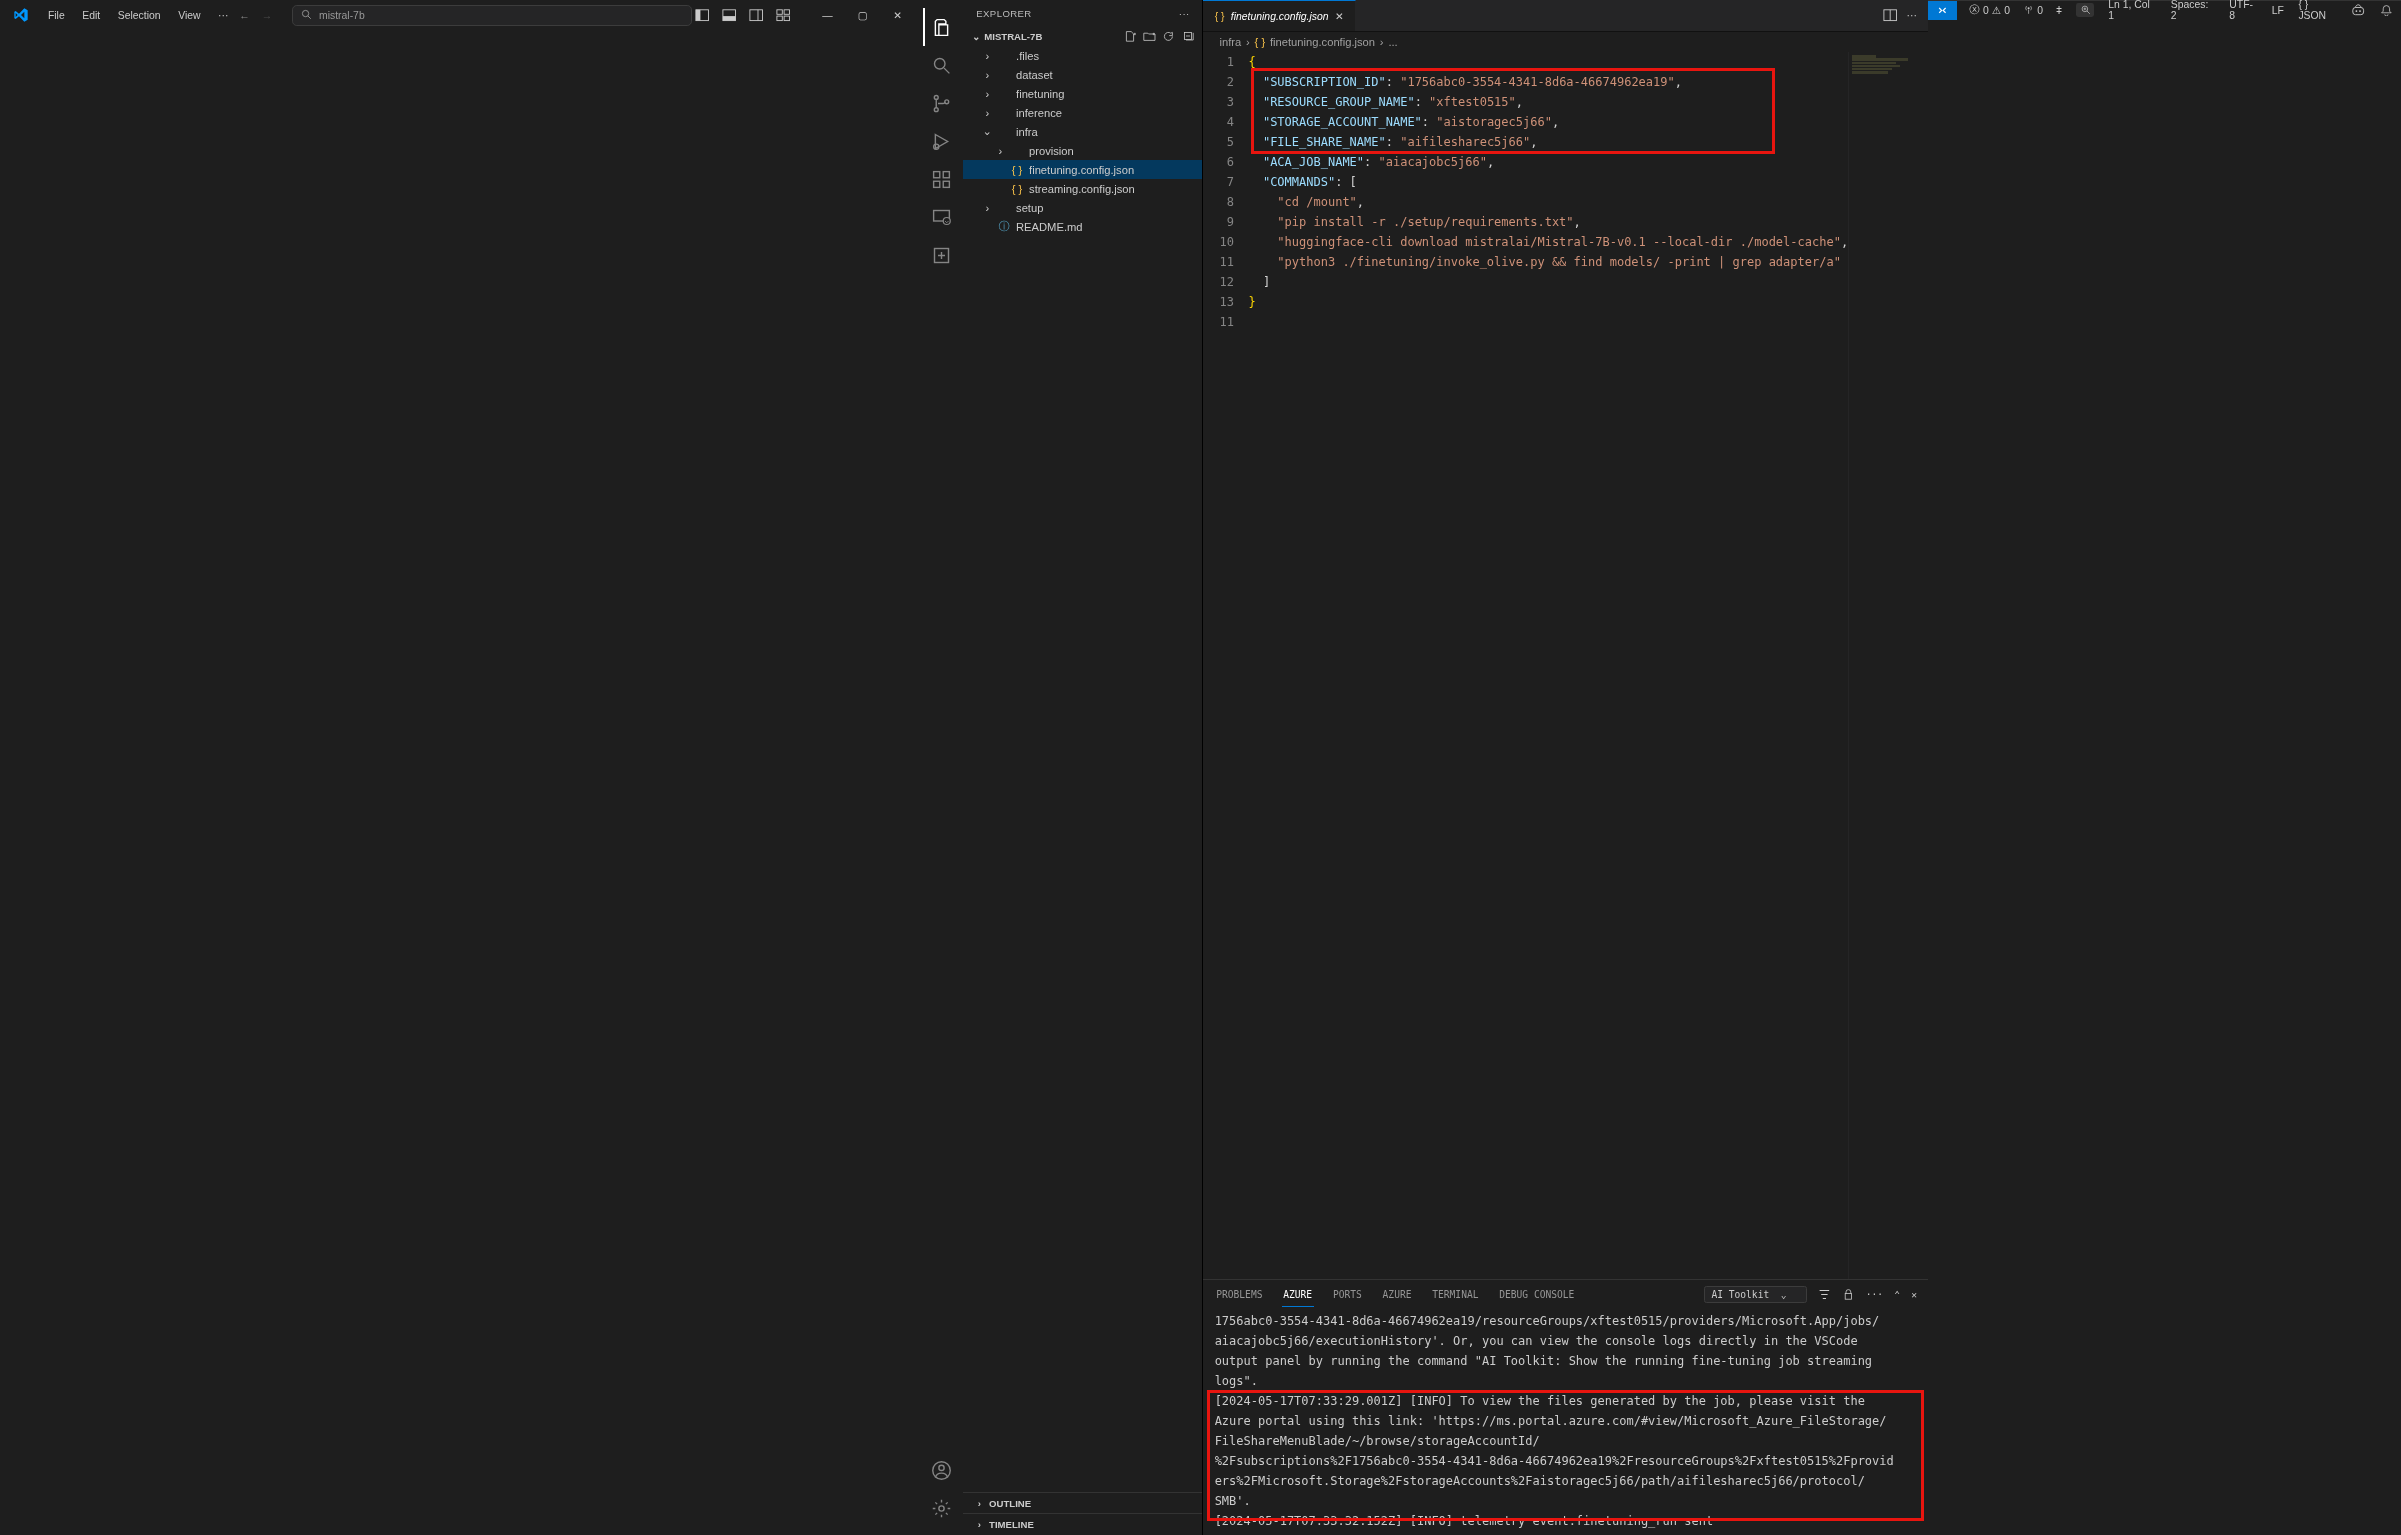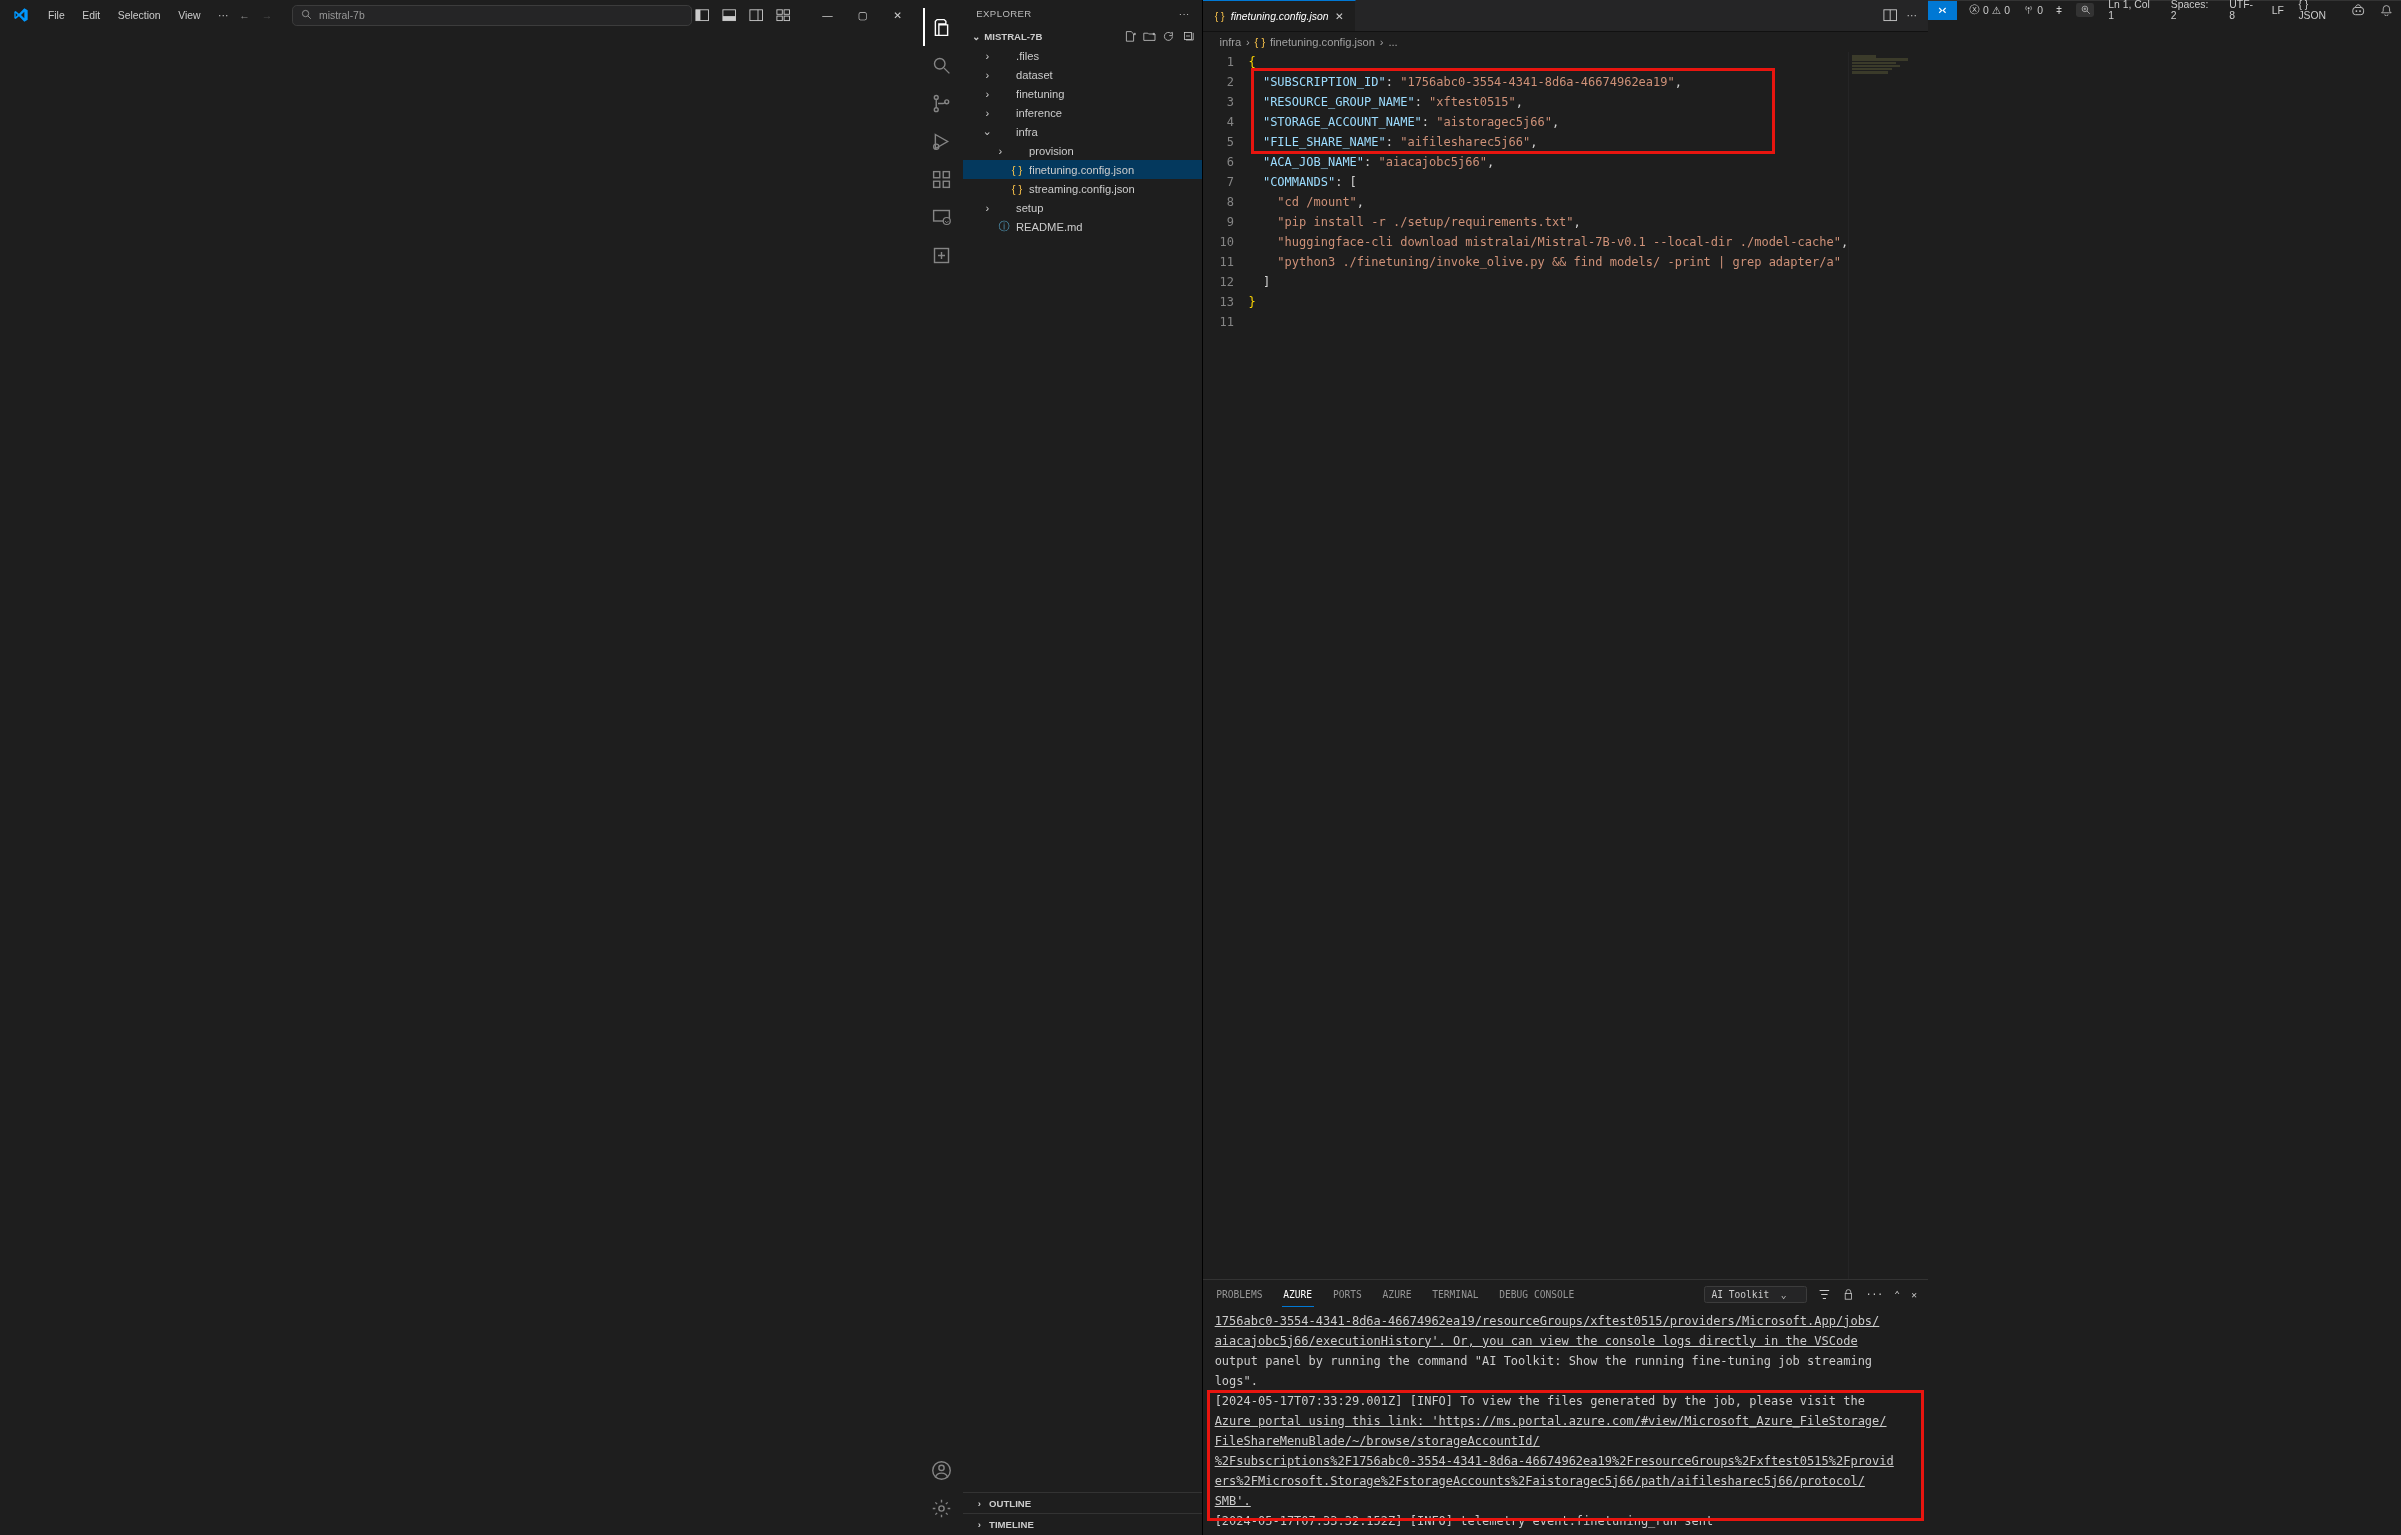--- a/index.html
+++ b/index.html
@@ -64,21 +64,21 @@
     .tok-punc { color: #d4d4d4; }
     
     
     .panel { height: 256px; border-top: 0.8px solid #333; display: flex; flex-direction: column; font-family: Consolas, monospace; position: relative; }
     .panel-tabs { display: flex; height: 29px; align-items: center; gap: 17.6px; padding: 0 11.2px; font-size: 9.6px; }
     .panel-tab { color: #969696; cursor: pointer; padding: 6.4px 1.6px; }
     .panel-tab.active { color: #ffffff; border-bottom: 0.8px solid #0078d4; }
     .panel-right { margin-left: auto; display: flex; gap: 11.2px; align-items: center; color: #ccc; }
     .panel-select { background: #252526; border: 0.8px solid #3c3c3c; color: #ccc; padding: 1.6px 19px 1.6px 6.4px; border-radius: 2.4px; font-size: 9.6px; }
     .panel-content { flex: 1; padding: 1.6px 11.2px; font-size: 12px; line-height: 20px; overflow: hidden; white-space: pre-wrap; word-break: break-all; }
-    .panel-content .link { text-decoration: underline; }
+    .panel-content .link { }
     .panel-hl { position: absolute; border: 3.2px solid #e8150f; pointer-events: none; }
     
     
     .statusbar { height: 19px; background: #1e1e1e; display: flex; align-items: center; padding: 0 8px; font-size: 10.4px; color: #ccc; gap: 12.8px; border-top: 0.8px solid #333; }
     .status-remote { background: #0078d4; height: 19px; width: 29px; margin-left: -8px; display: flex; align-items: center; justify-content: center; }
     .status-right { margin-left: auto; display: flex; gap: 14.4px; align-items: center; }
     .status-item { display: flex; gap: 3.2px; align-items: center; }
     
     svg { display: block; }
   </style>

